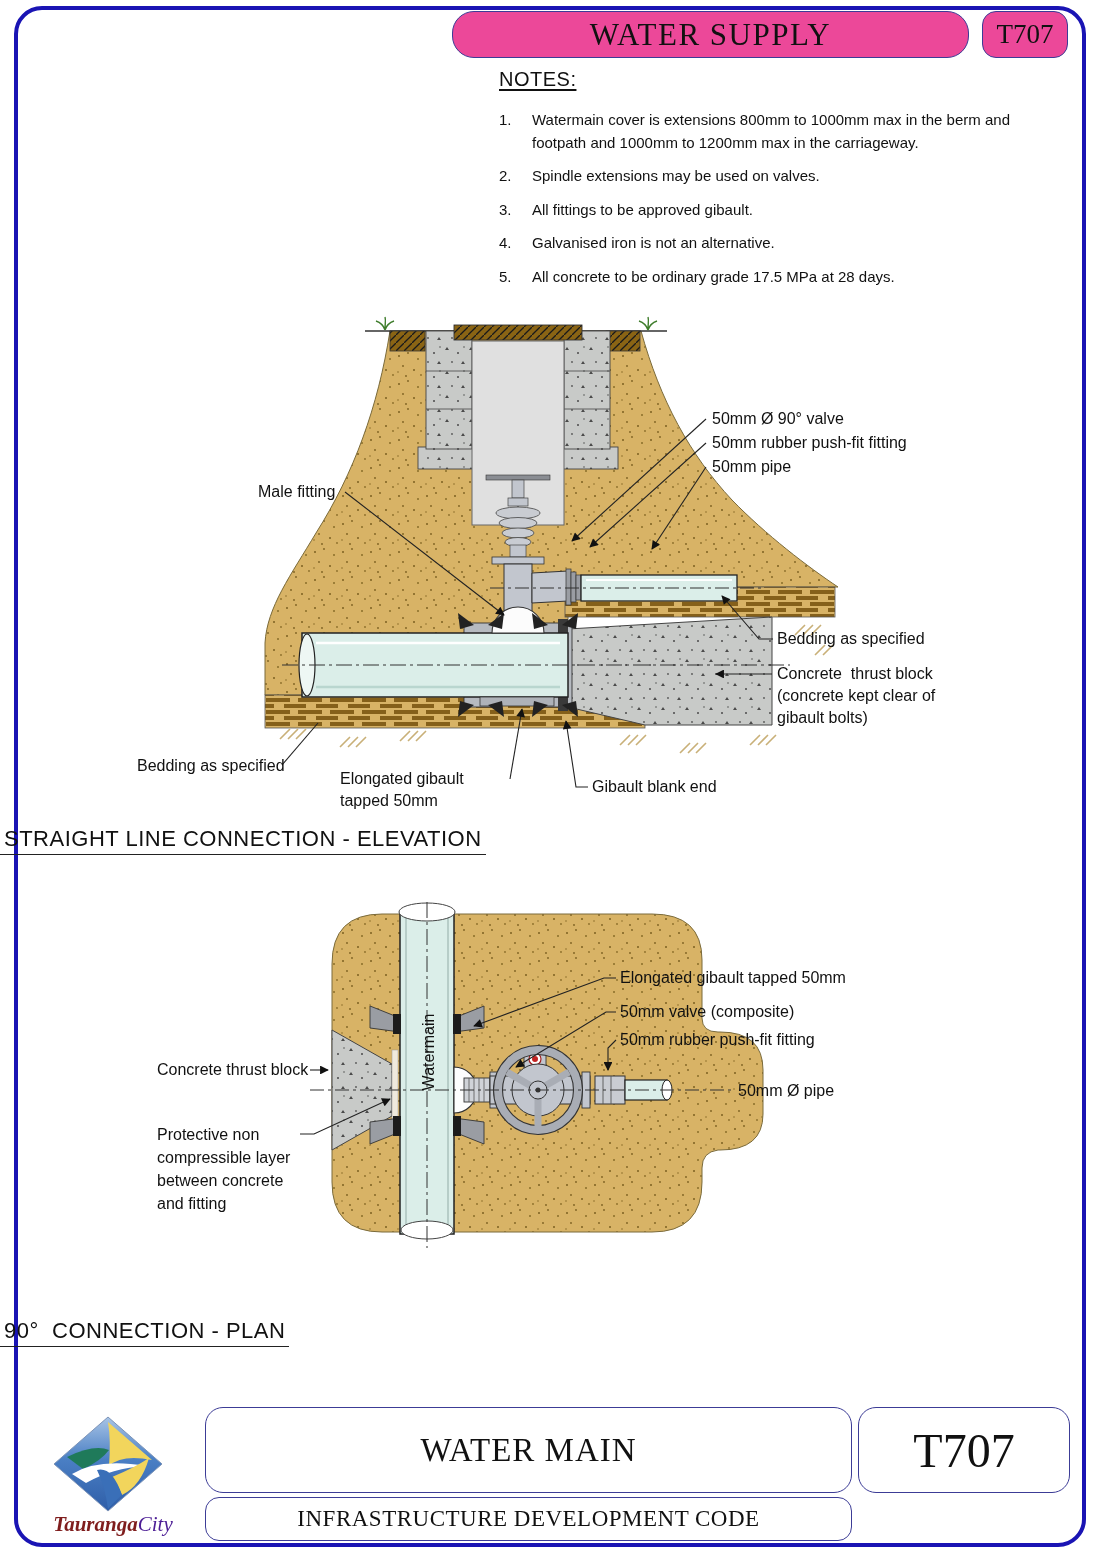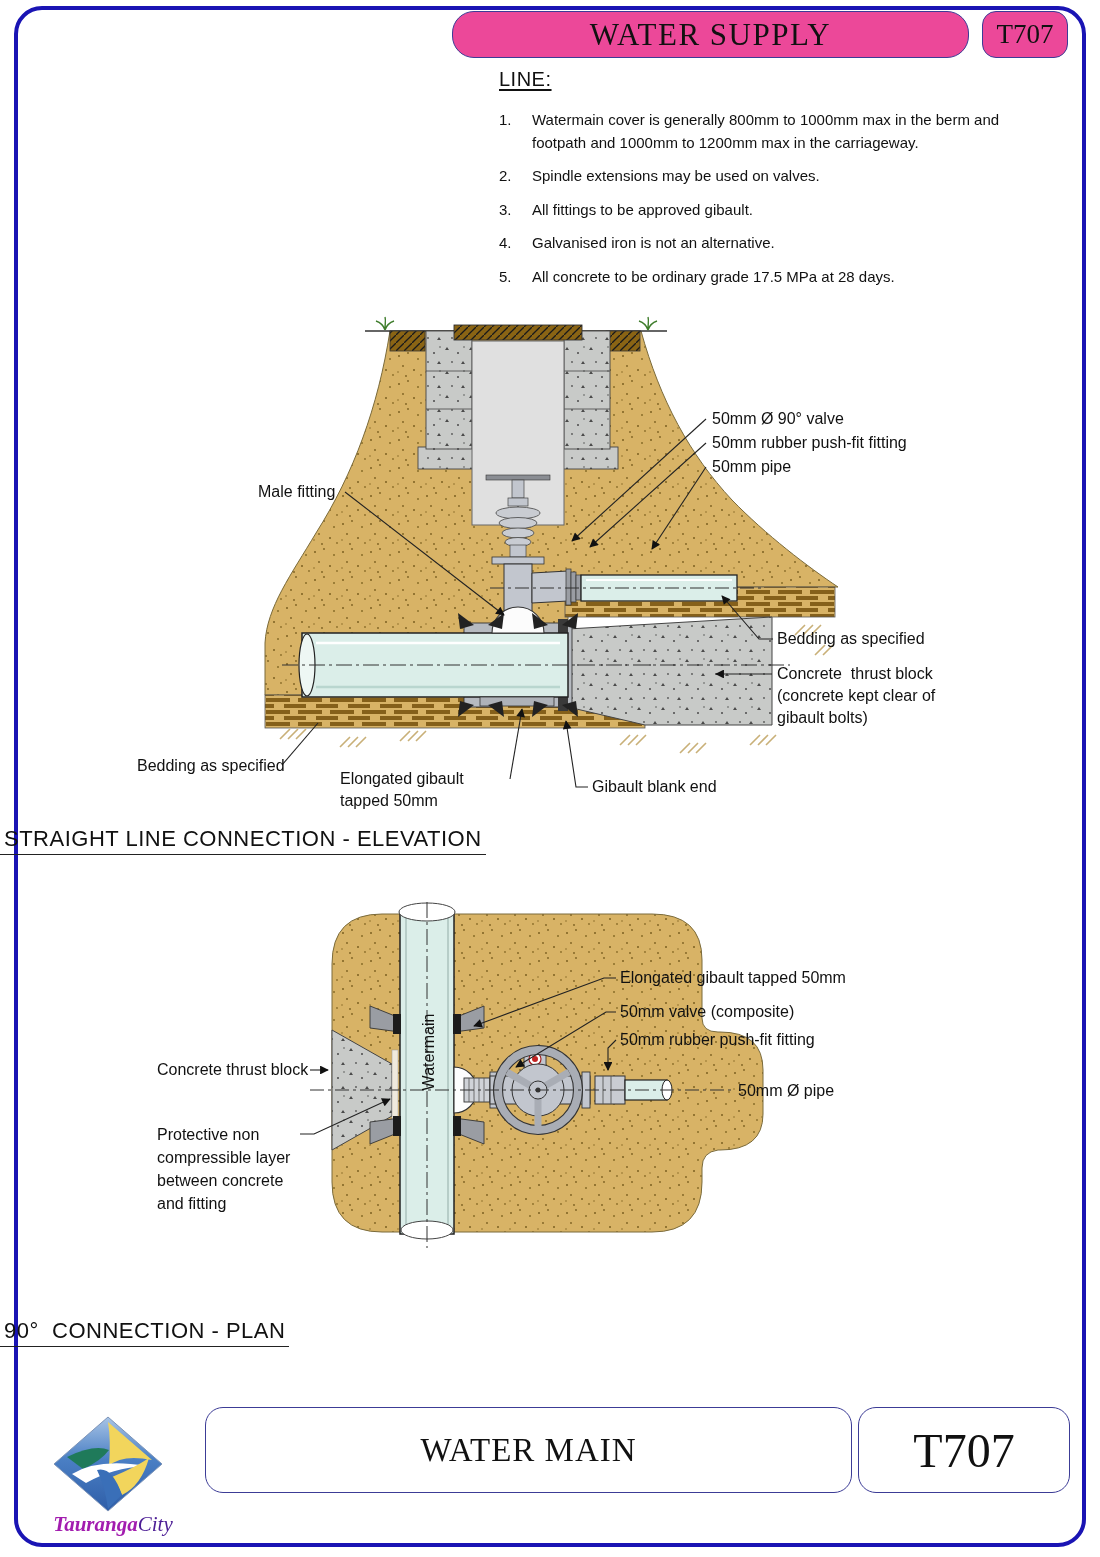--- a/index.html
+++ b/index.html
@@ -32,41 +32,41 @@
   #fCode{left:858px;top:1407px;width:210px;height:84px;font-size:48px;border-radius:18px;}
   #fVer{left:858px;top:1571px;width:210px;height:42px;padding:16px;overflow:hidden;}
   .vgrid{display:grid;grid-template-columns:152px 1fr;width:100%;height:100%;}
   .vleft{border-right:1.4px solid #3c3c96;display:flex;flex-direction:column;}
   .vrow{flex:1;display:flex;align-items:center;justify-content:center;font-size:15px;}
   .vrow.top{border-bottom:1.4px solid #3c3c96;}
   .vpage{display:flex;align-items:center;justify-content:center;font-size:27px;}
   #logo{position:absolute;left:52px;top:1416px;}
   #logoText{position:absolute;left:28px;top:1512px;width:170px;text-align:center;
             font-family:"Liberation Serif",serif;font-style:italic;font-size:21px;}
-  #logoText .tb{font-weight:bold;color:#a21caf;}
+  #logoText .tb{font-weight:bold;color:#7f1d1d;}
   #logoText .tl{color:#4c1d95;}
 </style>
 </head>
 <body>
 
 <div class="page">
   <div class="pborder"></div>
 
   <div class="hdr-box" id="hdrTitle">
     <span>WATER SUPPLY</span>
   </div>
   <div class="hdr-box" id="hdrCode">
     <span>T707</span>
   </div>
 
   <div class="notes">
-    <div class="notes-h">LINE:</div>
+    <div class="notes-h">NOTES:</div>
     <div class="note">
       <span class="nn">1.</span>
-      <span class="nt">Watermain cover is generally 800mm to 1000mm max in the berm and footpath and 1000mm to 1200mm max in the carriageway.</span>
+      <span class="nt">Watermain cover is extensions 800mm to 1000mm max in the berm and footpath and 1000mm to 1200mm max in the carriageway.</span>
       </div>
     <div class="note">
       <span class="nn">2.</span>
       <span class="nt">Spindle extensions may be used on valves.</span>
       </div>
     <div class="note">
       <span class="nn">3.</span>
       <span class="nt">All fittings to be approved gibault.</span>
       </div>
     <div class="note">
@@ -368,20 +368,23 @@
     <path d="M15,41 Q42,28 57,34 Q49,45 31,53 Z" fill="#1f7a5a"></path>
     <path d="M20,58 Q46,42 94,50 Q60,52 34,67 Z" fill="#ffffff"></path>
     <path d="M60,61 Q82,52 97,42 Q89,70 70,79 Q66,69 60,61 Z" fill="#f2d55c"></path>
     <path d="M45,54 Q60,50 70,79 Q60,88 56,93 Q53,70 45,54 Z" fill="#3a6fb8"></path>
   </svg>
   <div id="logoText"><span class="tb">Tauranga</span><span class="tl">City</span></div>
 
   <div class="fbox" id="fTitle">
     <div class="ft1">WATER MAIN</div>
   </div>
+  <div class="fbox" id="fIdc">
+    <span>INFRASTRUCTURE DEVELOPMENT CODE</span>
+  </div>
   <div class="fbox" id="fCode">
     <span>T707</span>
   </div>
   <div class="fbox" id="fVer">
     <div class="vgrid">
       <div class="vleft">
         <div class="vrow top">VERSION 2</div>
         <div class="vrow">JUL 2013</div>
       </div>
       <div class="vpage">2</div>

